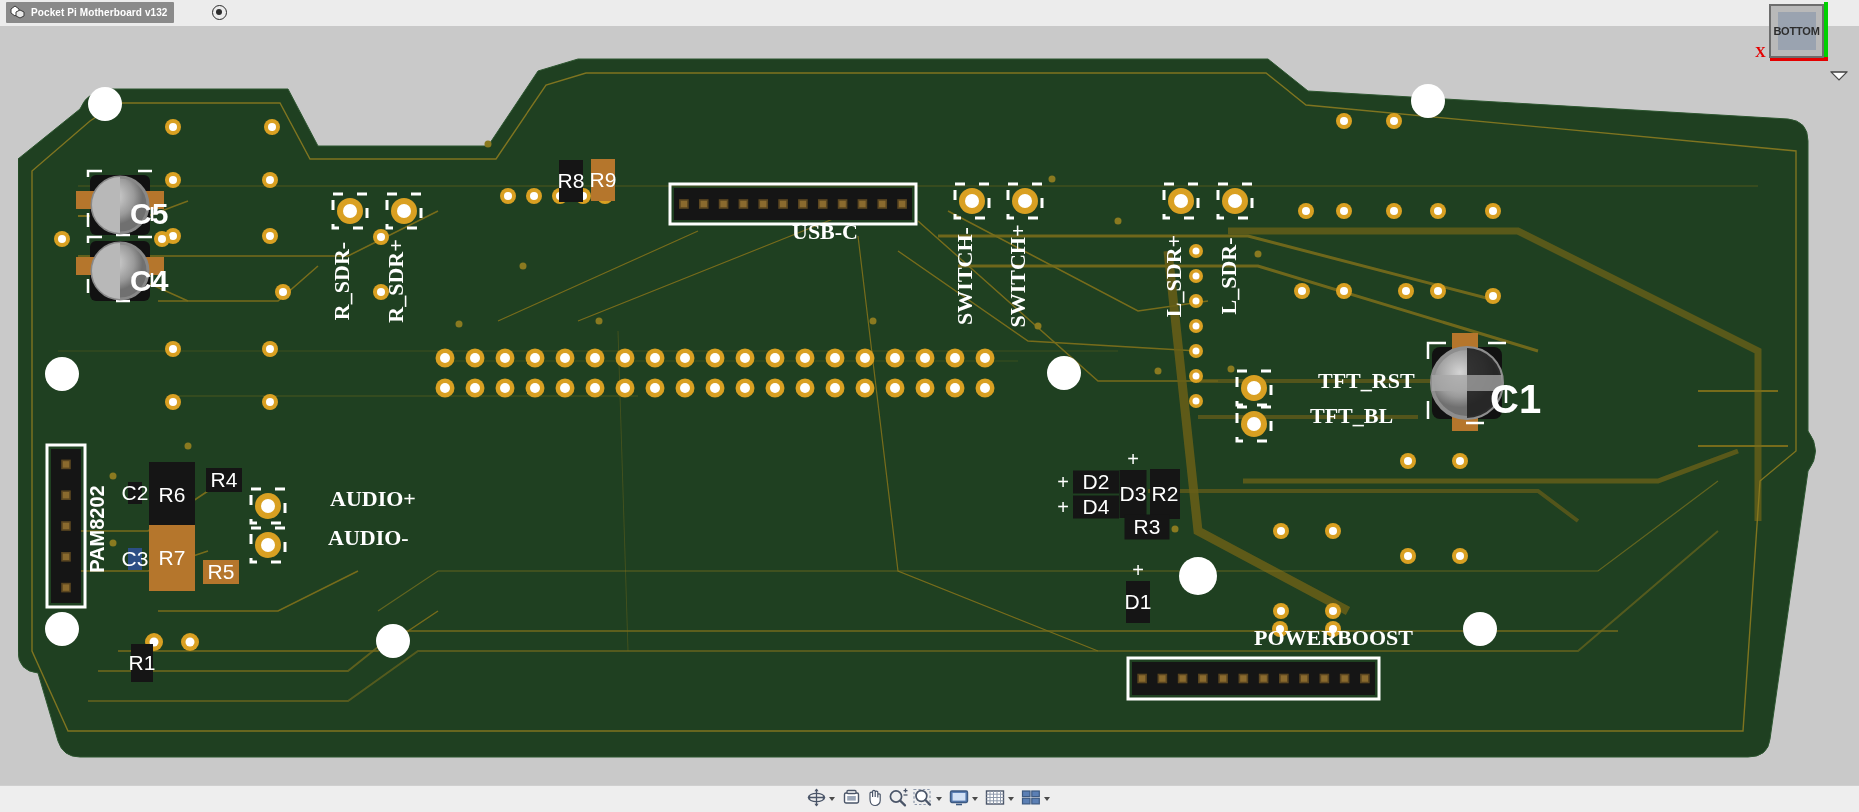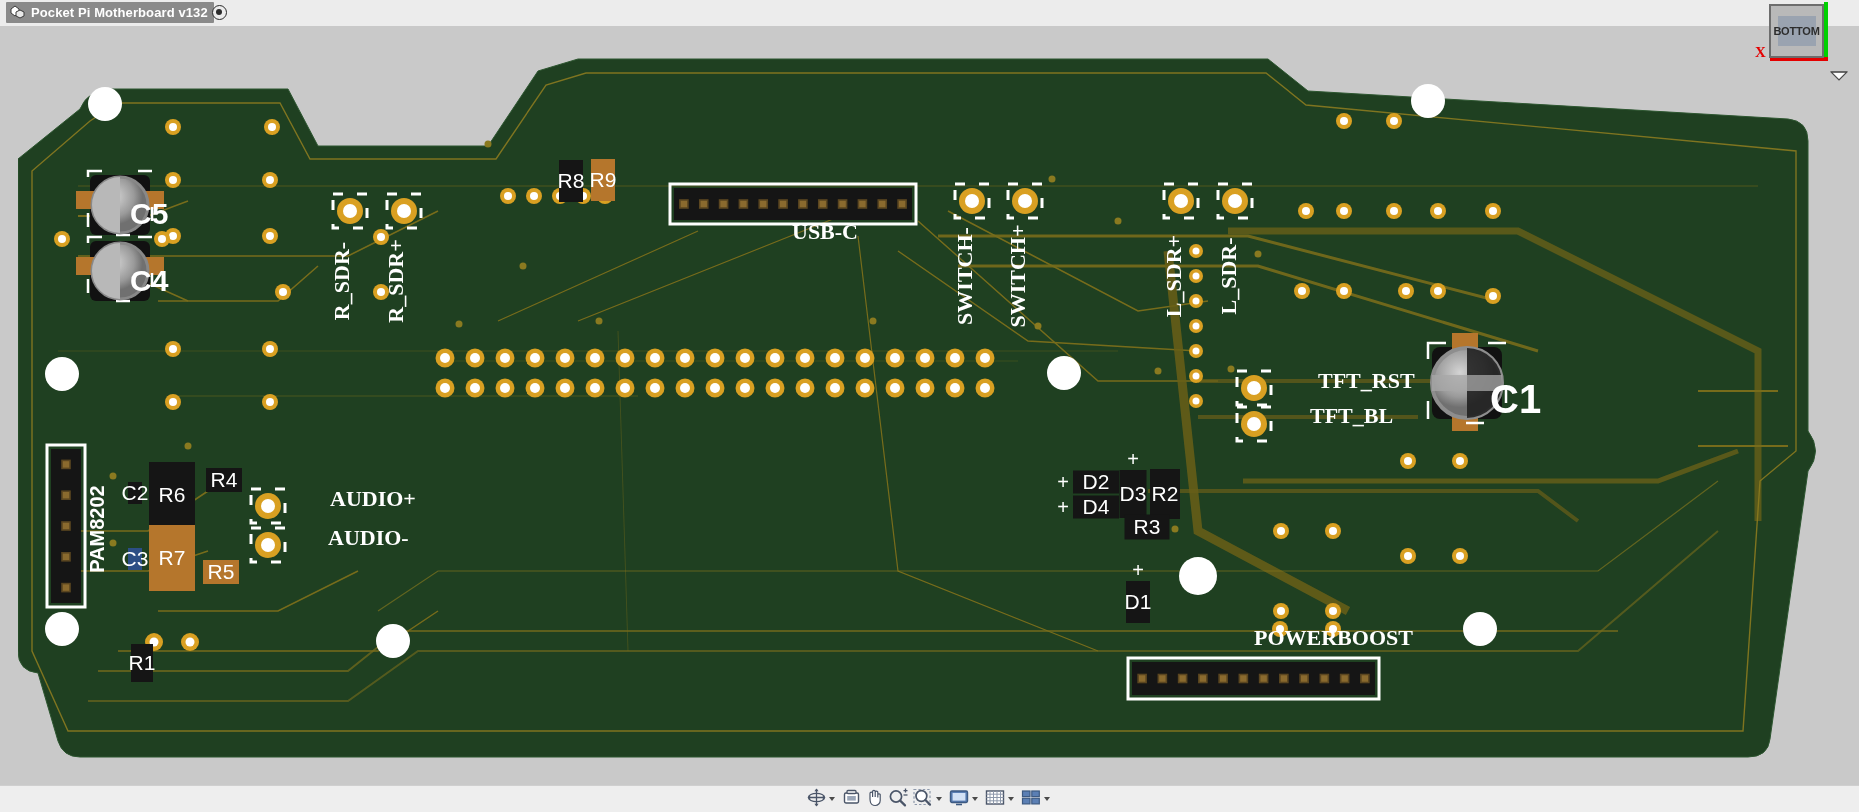--- a/index.html
+++ b/index.html
@@ -30,21 +30,21 @@
     padding: 0 6px 0 4px;
     border-radius: 1px;
   }
   .doc-icon {
     width: 15px; height: 15px;
     margin-right: 6px;
     position: relative;
   }
   .doc-title {
     color: #ffffff;
-    font-size: 13px;
+    font-size: 10px;
     font-weight: bold;
     letter-spacing: .1px;
     white-space: nowrap;
   }
   .tab-dot {
     position: absolute; left: 212px; top: 5px;
     width: 15px; height: 15px;
     border-radius: 50%;
     border: 1.6px solid #2b2b2b;
     background: #ececec;
@@ -82,21 +82,21 @@
   }
   .vc-cube {
     position: absolute; left: 22px; top: 4px;
     width: 55px; height: 54px;
     background: #b9b9b9;
     border: 2px solid #6d6d6d;
     box-sizing: border-box;
     display: flex; align-items: center; justify-content: center;
   }
   .vc-face {
-    width: 38px; height: 30px;
+    width: 38px; height: 38px;
     background: #9aa3b0;
     display: flex; align-items: center; justify-content: center;
   }
   .vc-text {
     font-size: 11px;
     font-weight: bold;
     color: #2d2d2d;
     letter-spacing: -0.2px;
   }
   .vc-home {

